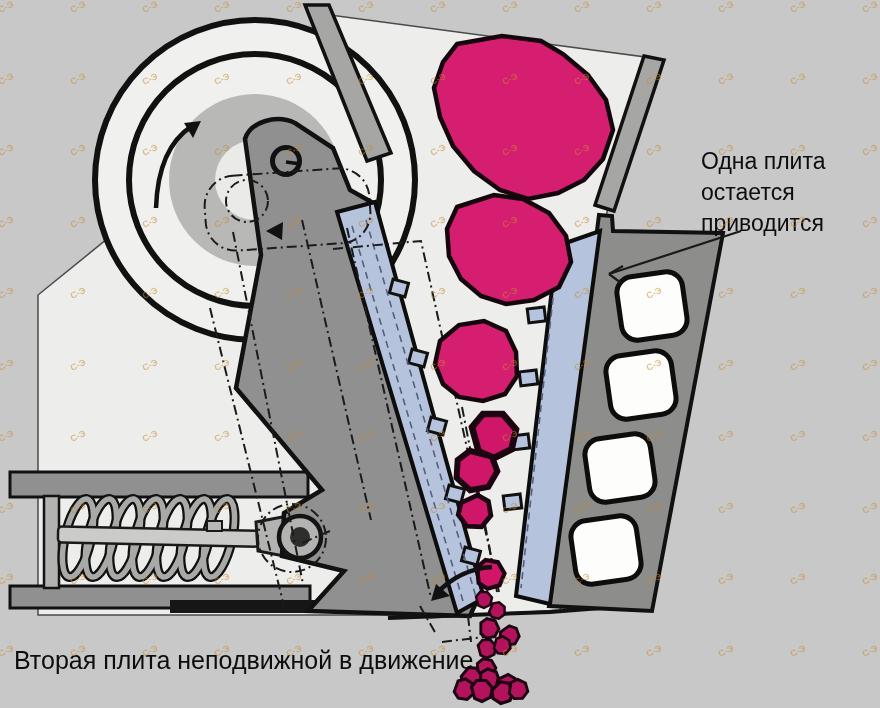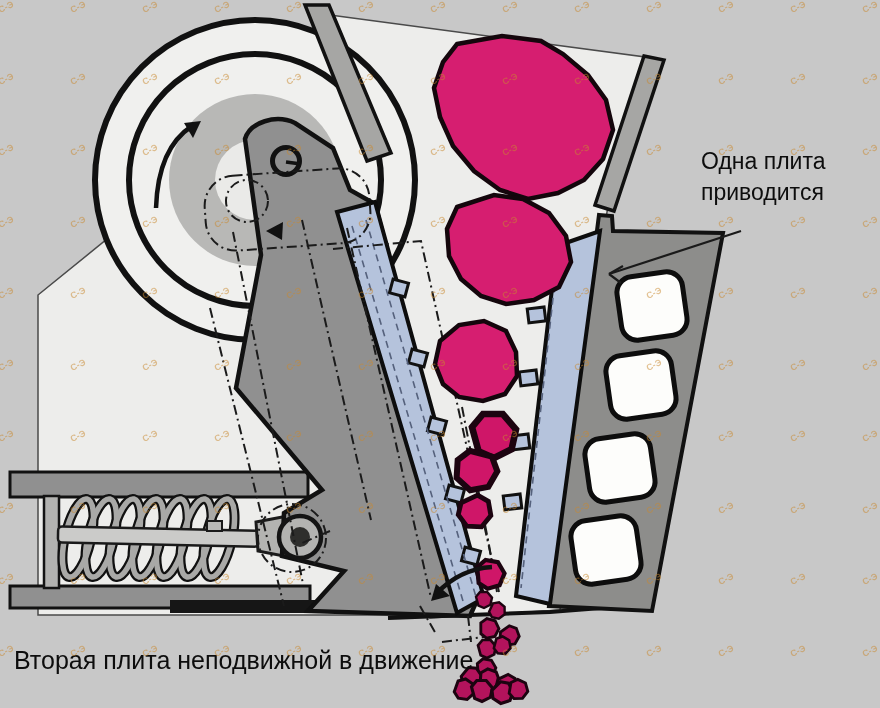--- a/index.html
+++ b/index.html
@@ -183,20 +183,21 @@
 
   <g stroke="#1a1a1a" stroke-width="2.2" fill="none">
     <line x1="741" y1="231" x2="609" y2="274"></line>
     <path d="M 609,274 L 623,266 M 609,274 L 621,283"></path>
   </g>
 
 </svg>
 
 <div class="label" id="label-fixed">
   <span>Одна плита</span>
+  <span>остается</span>
   <span>приводится</span>
 </div>
 <div class="label" id="label-moving">Вторая плита неподвижной в движение</div>
 
 <div id="watermark-layer">
       <span class="wm" style="left: -2px; top: 2px; color: rgb(201, 137, 47);">С-Э</span>
       <span class="wm" style="left: 70px; top: 2px; color: rgb(201, 137, 47);">С-Э</span>
       <span class="wm" style="left: 142px; top: 2px; color: rgb(201, 137, 47);">С-Э</span>
       <span class="wm" style="left: 214px; top: 2px; color: rgb(201, 137, 47);">С-Э</span>
       <span class="wm" style="left: 286px; top: 2px; color: rgb(201, 137, 47);">С-Э</span>

